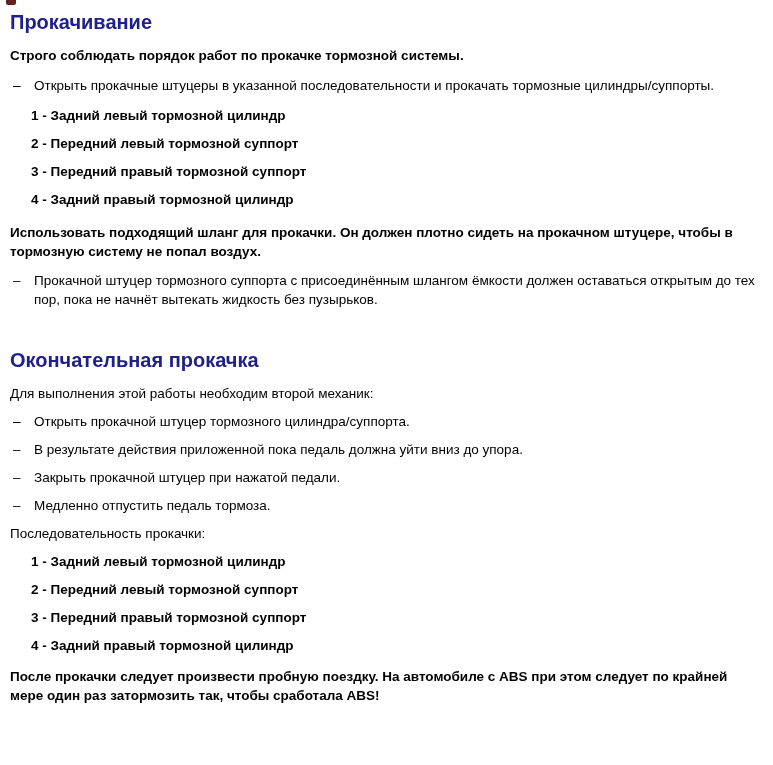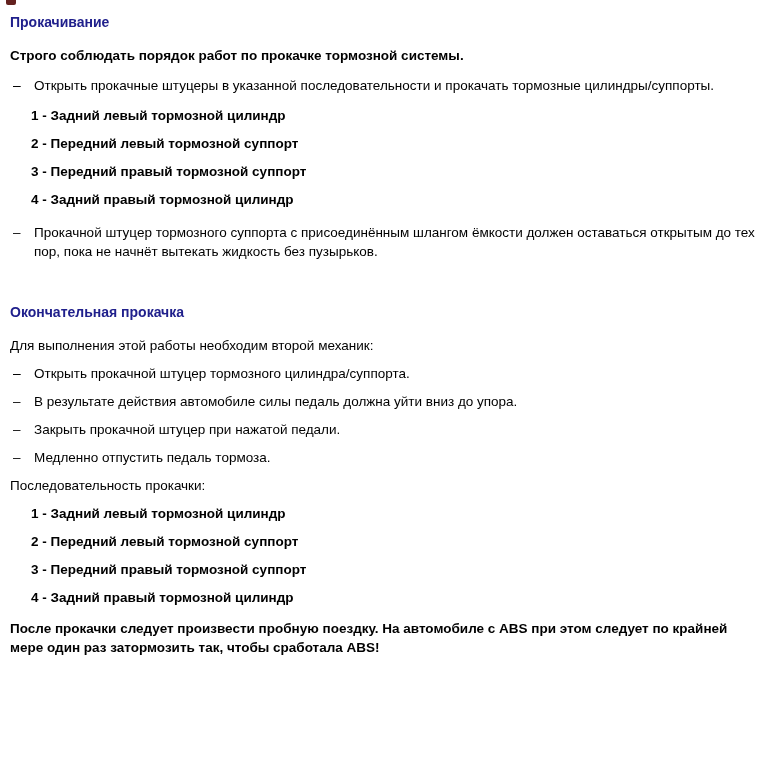--- a/index.html
+++ b/index.html
@@ -26,21 +26,21 @@
   .edge-artifact {
     position: absolute;
     top: 0;
     left: 6px;
     width: 10px;
     height: 5px;
     background: #63211f;
     border-radius: 0 0 2px 2px;
   }
   h1.section-title {
-    font-size: 14px;
+    font-size: 20px;
     line-height: 20px;
     font-weight: bold;
     color: #20208c;
     margin: 0 0 14px 0;
   }
   p {
     margin: 0 0 11px 0;
   }
   .bold { font-weight: bold; }
   .note-2l { margin-bottom: 10px; max-width: 751px; }
@@ -86,20 +86,21 @@
       <span>Открыть прокачные штуцеры в указанной последовательности и прокачать тормозные цилиндры/суппорты.</span>
     </div>
 
     <div class="seq-list">
       <div class="seq-item">1 - Задний левый тормозной цилиндр</div>
       <div class="seq-item">2 - Передний левый тормозной суппорт</div>
       <div class="seq-item">3 - Передний правый тормозной суппорт</div>
       <div class="seq-item">4 - Задний правый тормозной цилиндр</div>
     </div>
 
+    <p class="bold note-2l">Использовать подходящий шланг для прокачки. Он должен плотно сидеть на прокачном штуцере, чтобы в тормозную систему не попал воздух.</p>
 
     <div class="dash-item">
       <span class="dash">–</span>
       <span>Прокачной штуцер тормозного суппорта с присоединённым шлангом ёмкости должен оставаться открытым до тех пор, пока не начнёт вытекать жидкость без пузырьков.</span>
     </div>
   </section>
 
   <section class="section-final">
     <h1 class="section-title">Окончательная прокачка</h1>
 
@@ -107,21 +108,21 @@
 
     <div class="dash-item">
       <span class="dash">–</span>
     </div>
     <div class="dash-item">
       <span class="dash">–</span>
       <span>Открыть прокачной штуцер тормозного цилиндра/суппорта.</span>
     </div>
     <div class="dash-item">
       <span class="dash">–</span>
-      <span>В результате действия автомобиле силы педаль должна уйти вниз до упора.</span>
+      <span>В результате действия приложенной пока педаль должна уйти вниз до упора.</span>
     </div>
     <div class="dash-item">
       <span class="dash">–</span>
       <span>Закрыть прокачной штуцер при нажатой педали.</span>
     </div>
     <div class="dash-item">
       <span class="dash">–</span>
       <span>Медленно отпустить педаль тормоза.</span>
     </div>
 

